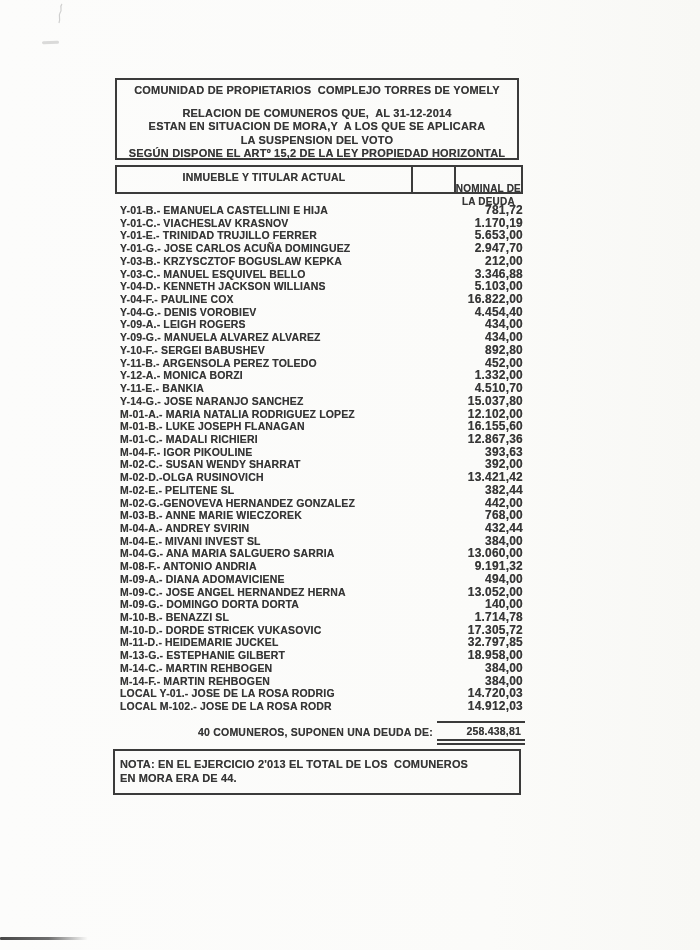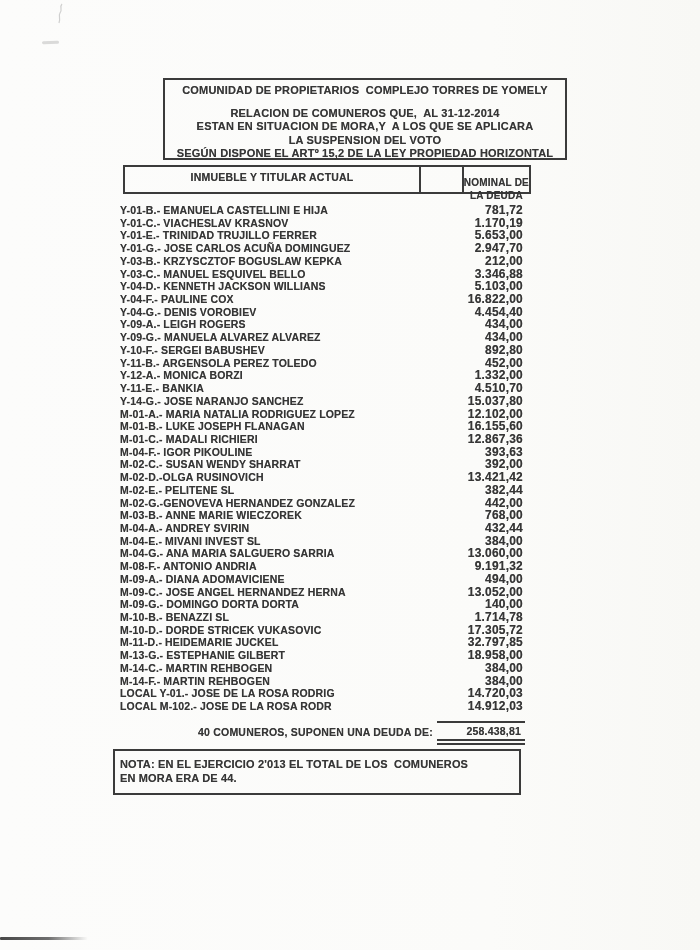--- a/index.html
+++ b/index.html
@@ -11,38 +11,38 @@
   }
   .page{position:absolute;inset:0;}
   [data-bind]{white-space:pre;}
 
   
   .ink{color:#363636;text-shadow:0 0 .4px rgba(40,40,40,.55);}
 
   
   .header-box{
     position:absolute;left:115px;top:78px;width:400px;height:74px;
-    border:2px solid #3b3b3b;text-align:center;padding-top:4px;margin-left:48px;
+    border:2px solid #3b3b3b;text-align:center;padding-top:4px;
   }
   .doc-title{font-size:11px;font-weight:700;letter-spacing:.2px;margin-bottom:11px;}
   .subtitle-line{font-size:11px;font-weight:700;letter-spacing:.2px;line-height:13.4px;}
 
   
   .table-head{
-    position:absolute;left:123px;top:165px;width:404px;height:25px;
+    position:absolute;left:115px;top:165px;width:404px;height:25px;
     border:2px solid #3b3b3b;display:flex;
   }
   .th-left{
     width:308px;border-right:2px solid #3b3b3b;text-align:center;
     font-size:10.5px;font-weight:700;letter-spacing:.2px;padding-top:4px;
   }
   .th-gap{width:4px;}
   .th-right{
     flex:1;border-left:2px solid #3b3b3b;text-align:center;
-    font-size:10px;font-weight:700;letter-spacing:.2px;line-height:12.5px;padding-top:10px;margin-left:37px;
+    font-size:10px;font-weight:700;letter-spacing:.2px;line-height:12.5px;padding-top:16px;margin-left:37px;
   }
 
   
   .rows{position:absolute;left:120px;top:203px;width:403px;}
   .row{display:flex;justify-content:space-between;align-items:baseline;height:12.72px;}
   .row-label{font-size:10.5px;font-weight:700;letter-spacing:.15px;}
   .row-amount{font-size:12px;font-weight:700;letter-spacing:.2px;}
 
   
   .total-label{

